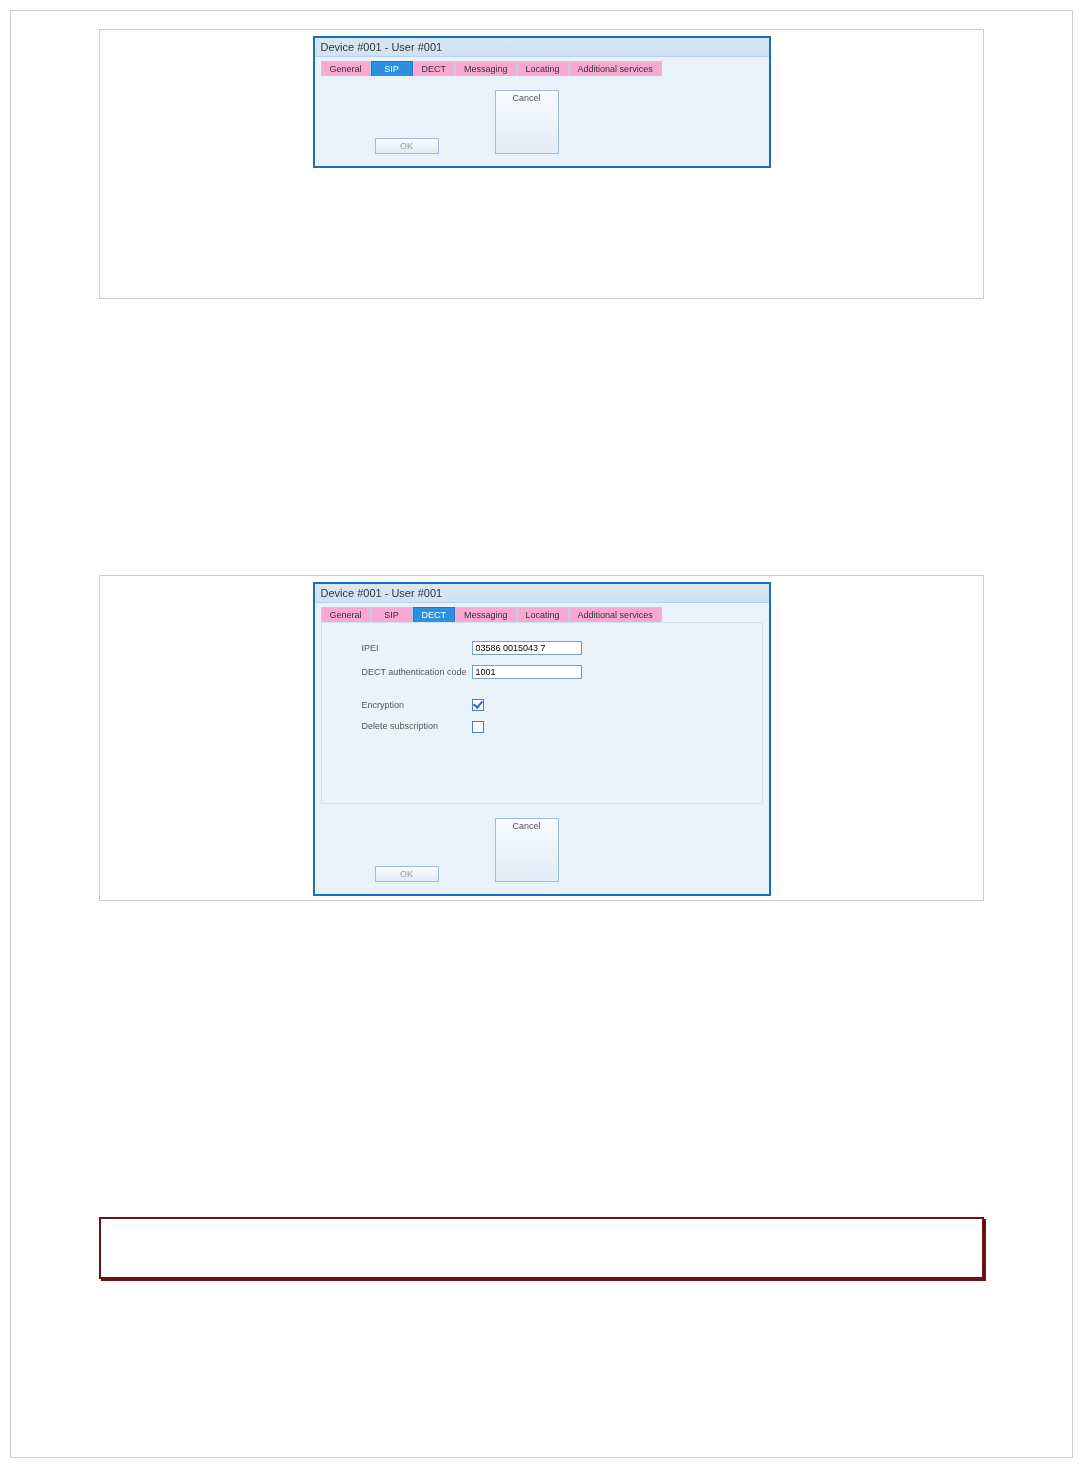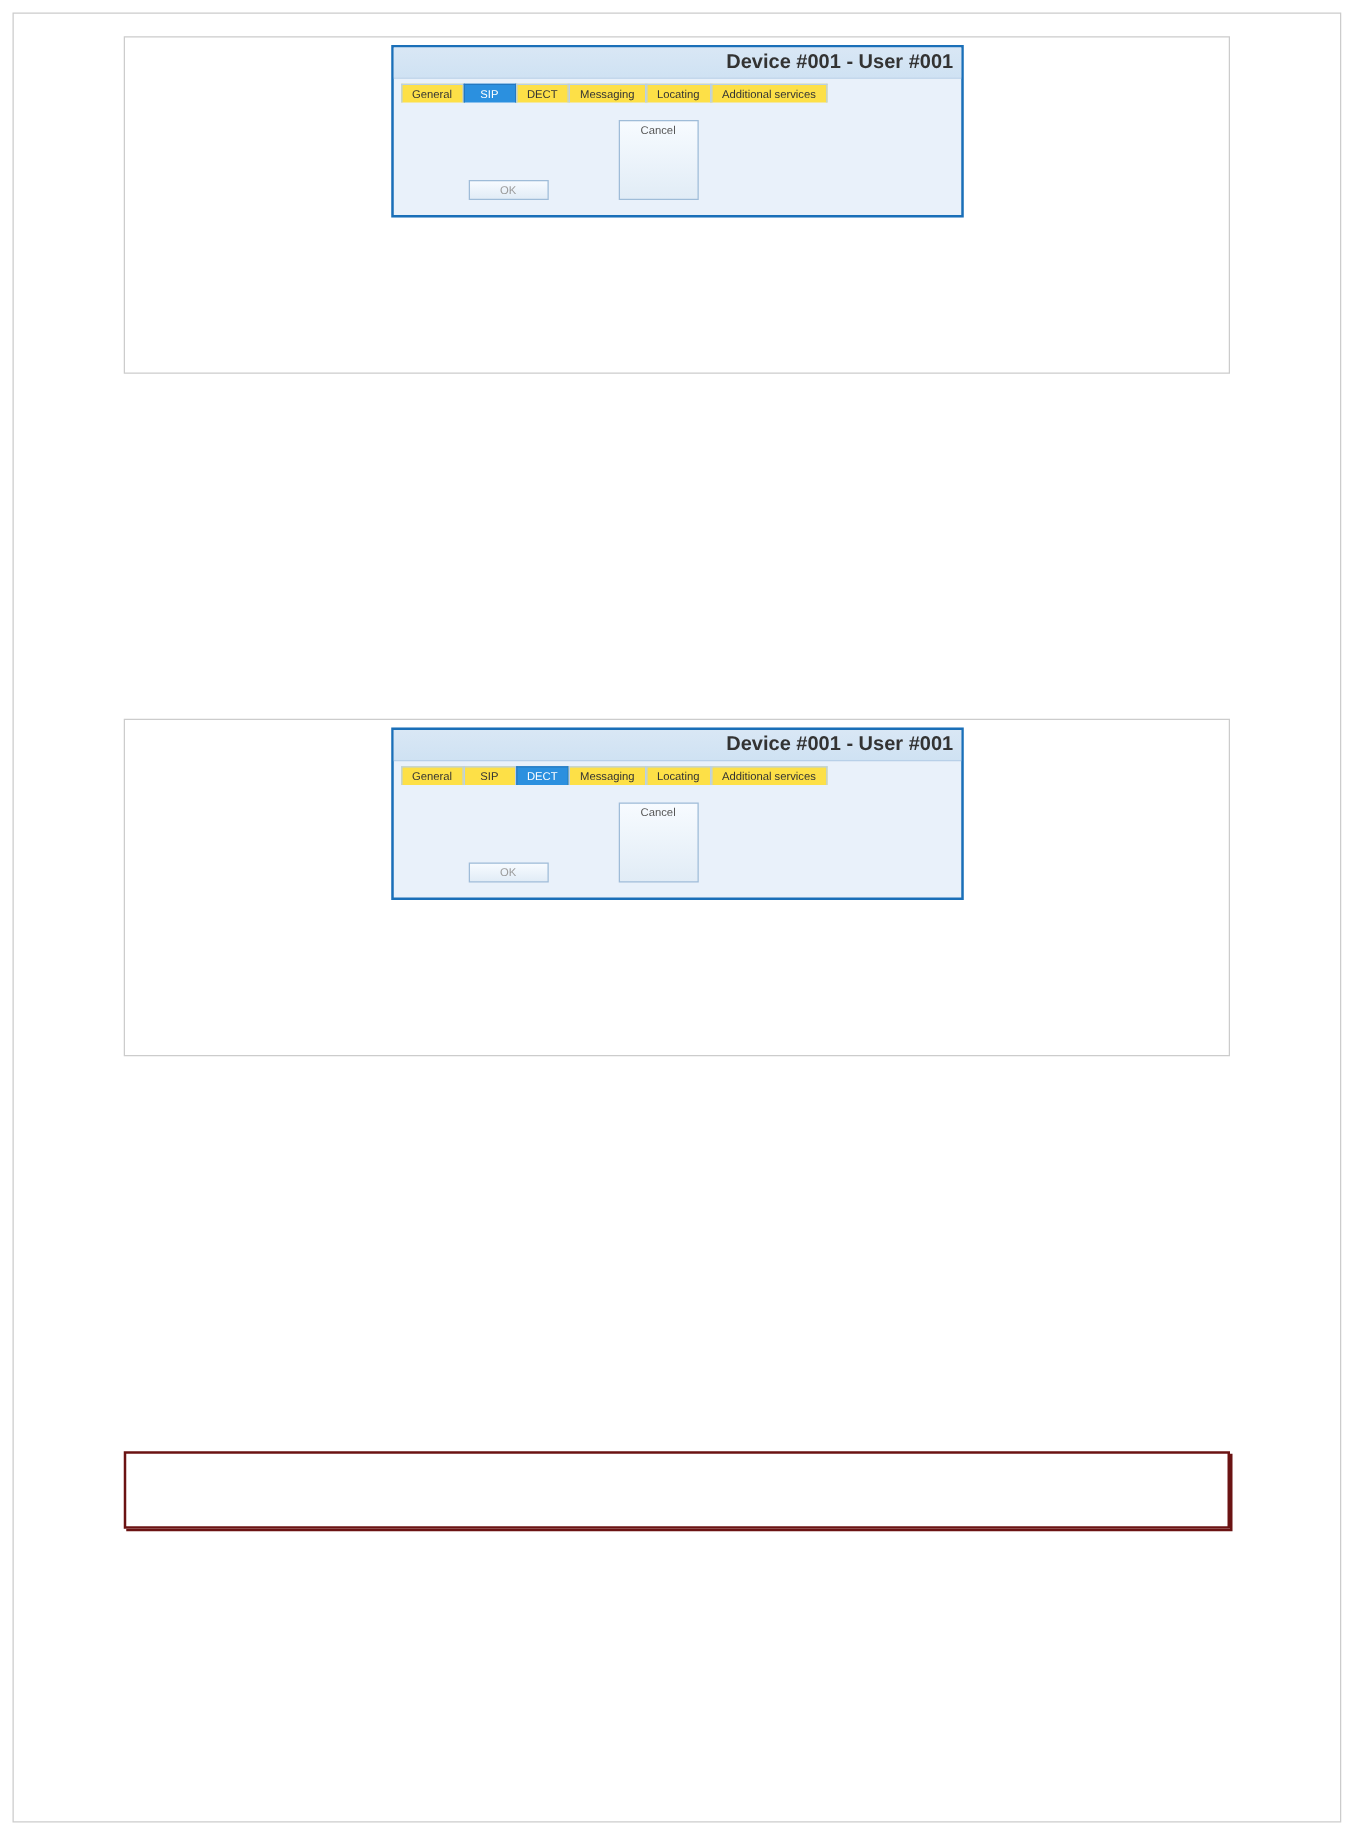--- a/index.html
+++ b/index.html
@@ -34,39 +34,38 @@
   }
 
   .dialog {
     border: 2px solid #1a6fb8;
     background: #e9f1fa;
     width: 458px;
   }
 
   .dialog-title {
     background: linear-gradient(#d9e7f5, #cfe2f3);
-    font-weight: bold;
-    font-size: 16px;
+    font-weight: normal;
+    font-size: 11px;
     padding: 3px 6px;
     border-bottom: 1px solid #b8d0e8;
-    text-align: right;
   }
 
   .dialog-body-wrapper {
     padding: 4px 6px 8px 6px;
   }
 
   .tabs {
     display: flex;
     gap: 0;
   }
   .tab {
     font-size: 9px;
     padding: 2px 8px;
-    background: #fde047;
+    background: #f9a8d4;
     border: 1px solid #b8d0e8;
     border-bottom: none;
     cursor: pointer;
     min-width: 42px;
     text-align: center;
     color: #333;
   }
   .tab.active {
     background: #2b90df;
     color: #fff;
@@ -185,20 +184,39 @@
         <div class="dialog-body-wrapper">
           <div class="tabs">
             <div class="tab">General</div>
             <div class="tab">SIP</div>
             <div class="tab active">DECT</div>
             <div class="tab">Messaging</div>
             <div class="tab">Locating</div>
             <div class="tab">Additional services</div>
           </div>
 
+          <div class="tab-panel" style="min-height:150px;">
+            <div class="form-row">
+              <span class="lbl">IPEI</span>
+              <input type="text" value="03586 0015043 7" style="">
+            </div>
+            <div class="form-row">
+              <span class="lbl">DECT authentication code</span>
+              <input type="text" class="short-input" value="1001" style="">
+            </div>
+            <div style="height:10px"></div>
+            <div class="form-row">
+              <span class="lbl">Encryption</span>
+              <span class="checkbox checked"></span>
+            </div>
+            <div class="form-row">
+              <span class="lbl-nowrap">Delete subscription</span>
+              <span class="checkbox"></span>
+            </div>
+          </div>
 
           <div class="button-row">
             <div class="btn disabled">OK</div>
             <div class="btn">Cancel</div>
           </div>
         </div>
       </div>
     </div>
   </div>
 

